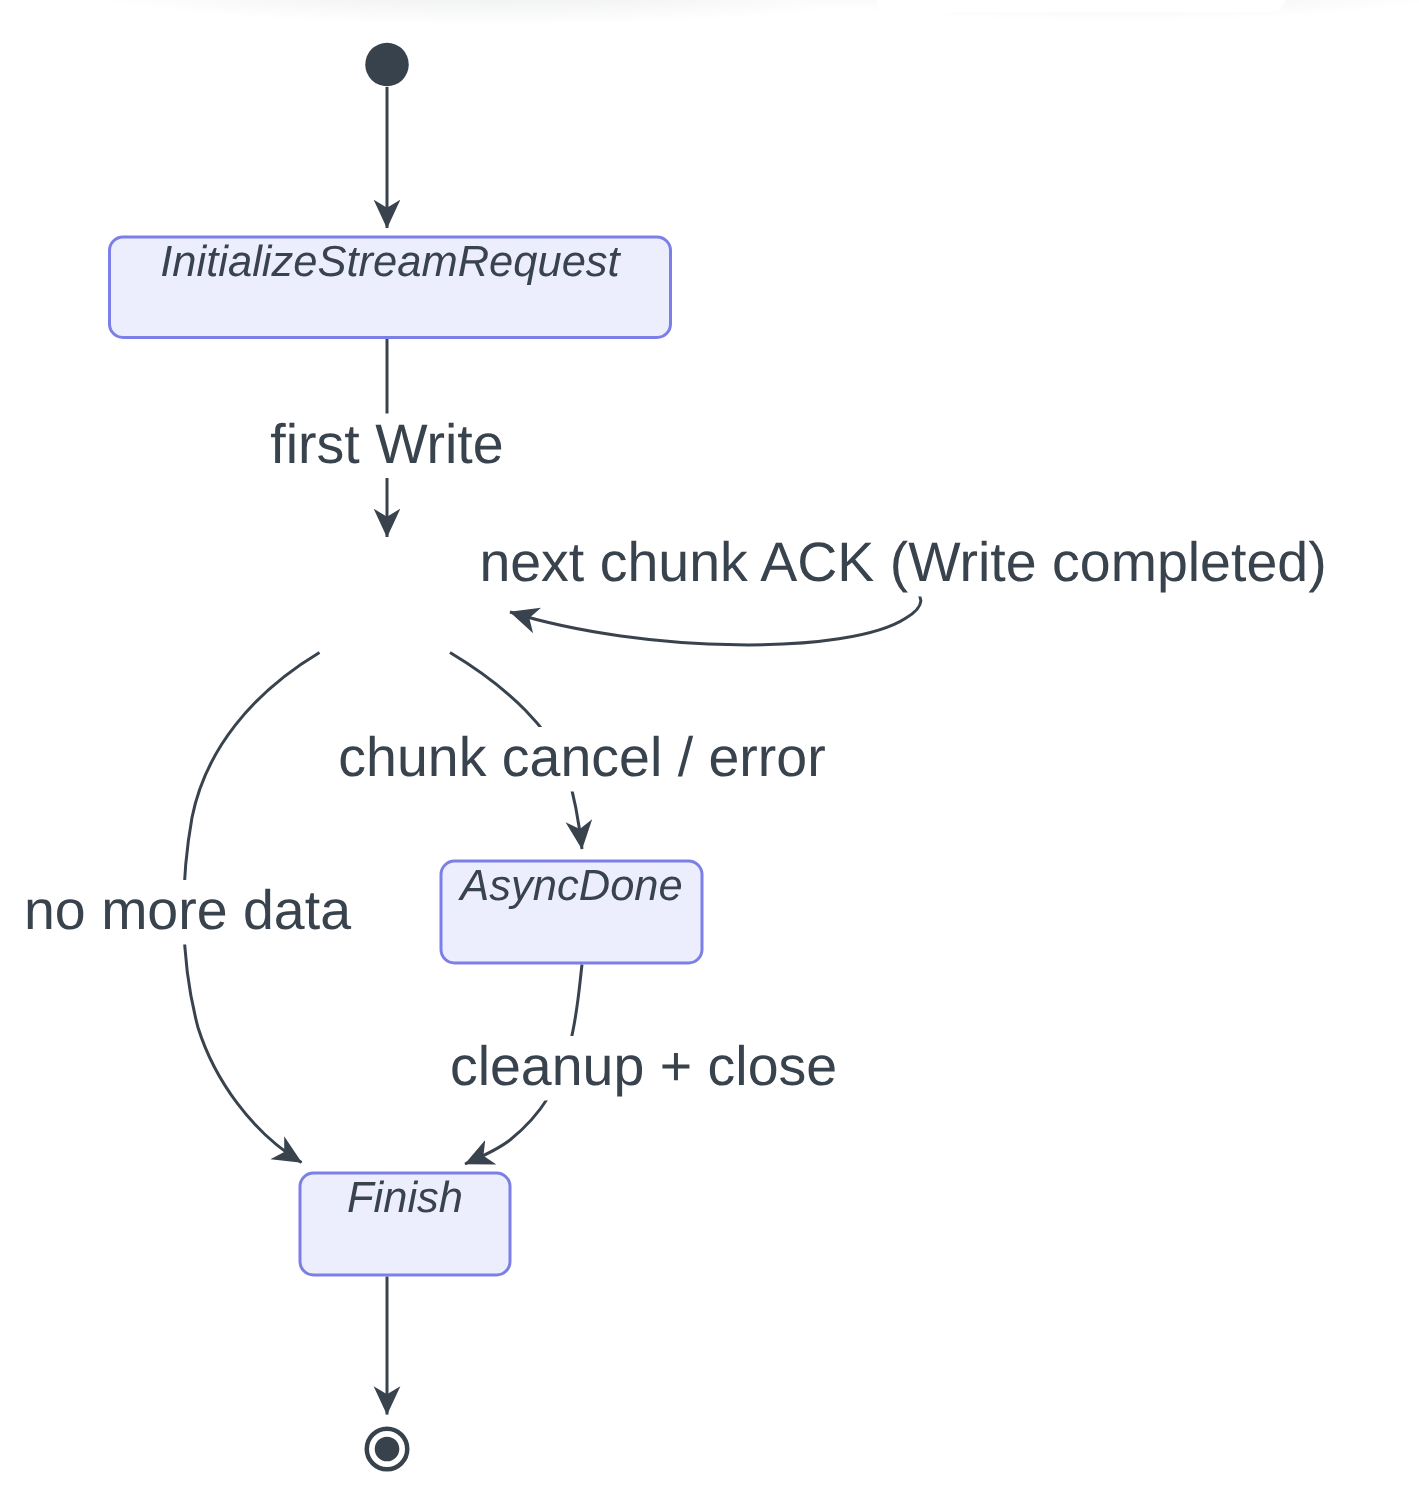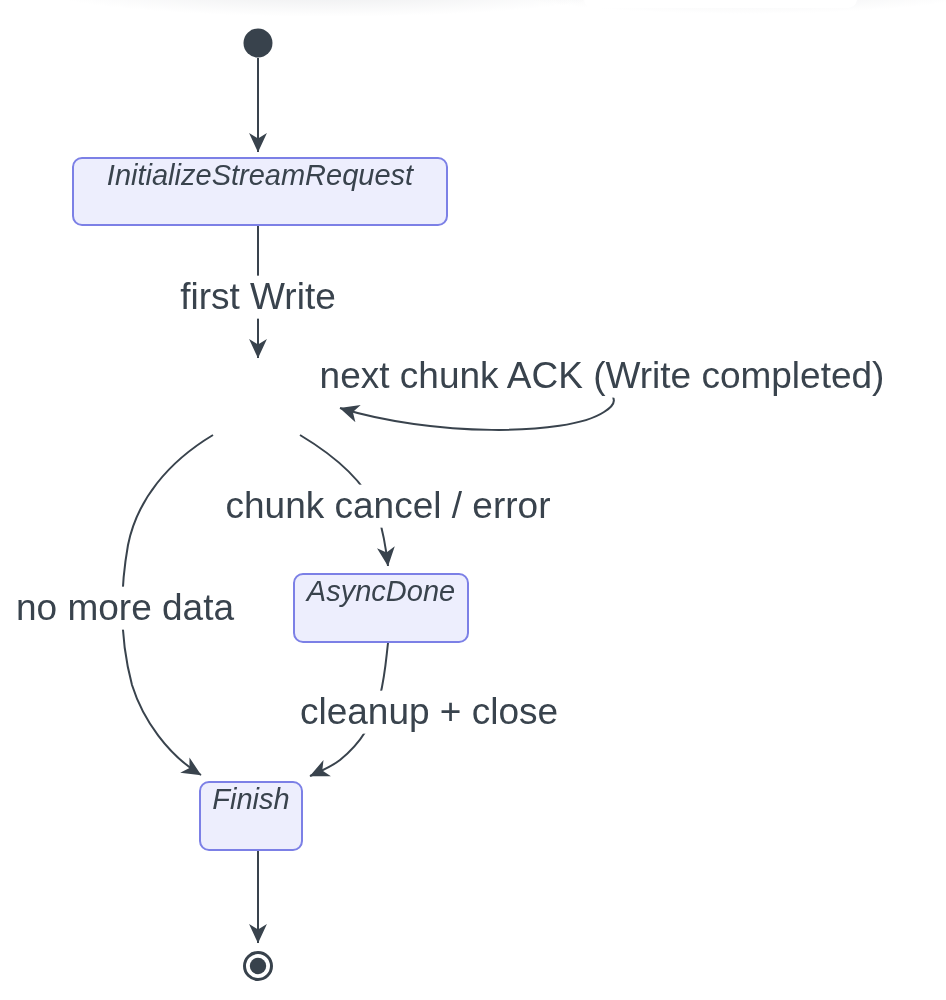--- a/index.html
+++ b/index.html
@@ -83,21 +83,21 @@
 
   <div class="node" style="left:72px; top:157px; width:376px; height:69px;">
     <span>InitializeStreamRequest</span>
   </div>
 
 
   <div class="node" style="left:293px; top:573px; width:176px; height:70px;">
     <span>AsyncDone</span>
   </div>
 
-  <div class="node" style="left:199px; top:781px; width:104px; height:70px;">
+  <div class="node" style="left:199px; top:781px; width:142px; height:70px;">
     <span>Finish</span>
   </div>
 
   <div class="edge-label" style="left:258px; top:297px;">first Write</div>
 
   <div class="edge-label" style="left:602px; top:376px;">next chunk ACK (Write completed)</div>
 
   <div class="edge-label" style="left:125px; top:608px;">no more data</div>
 
   <div class="edge-label" style="left:388px; top:506px;">chunk cancel / error</div>

